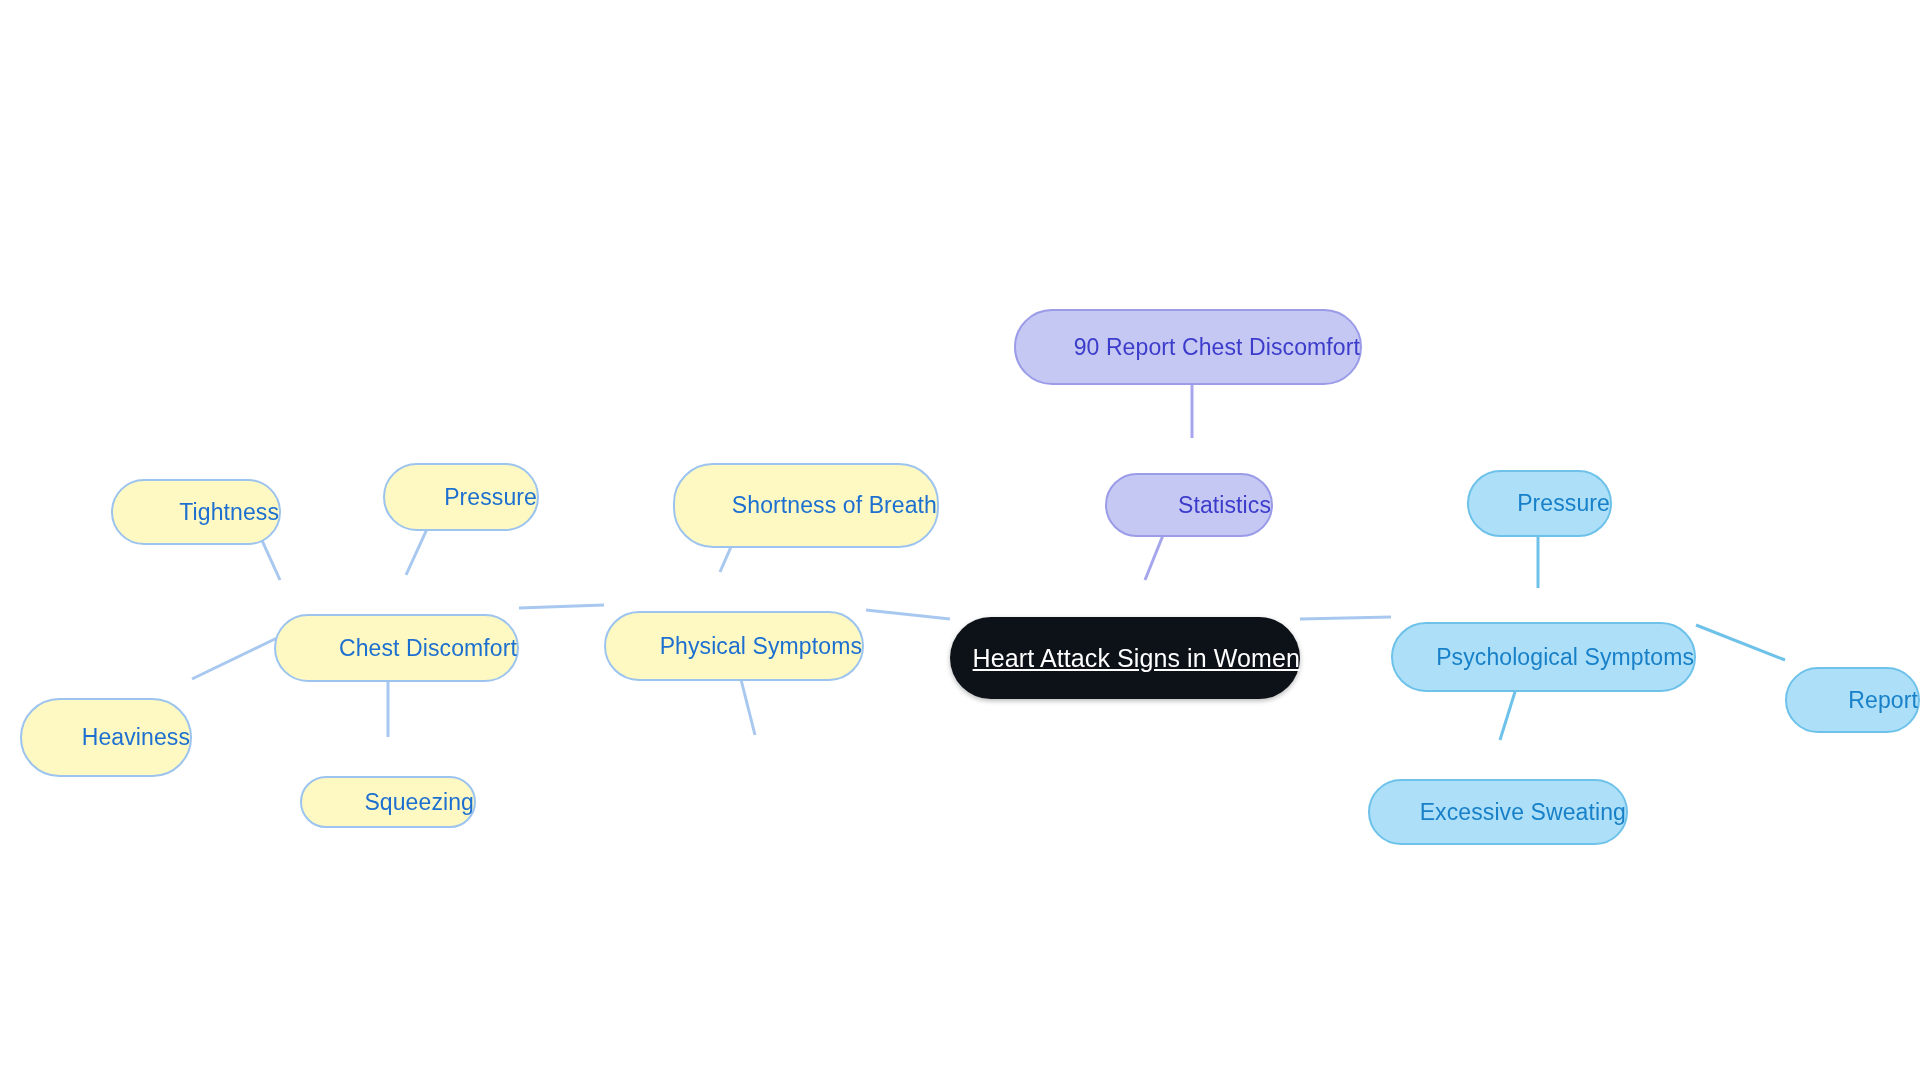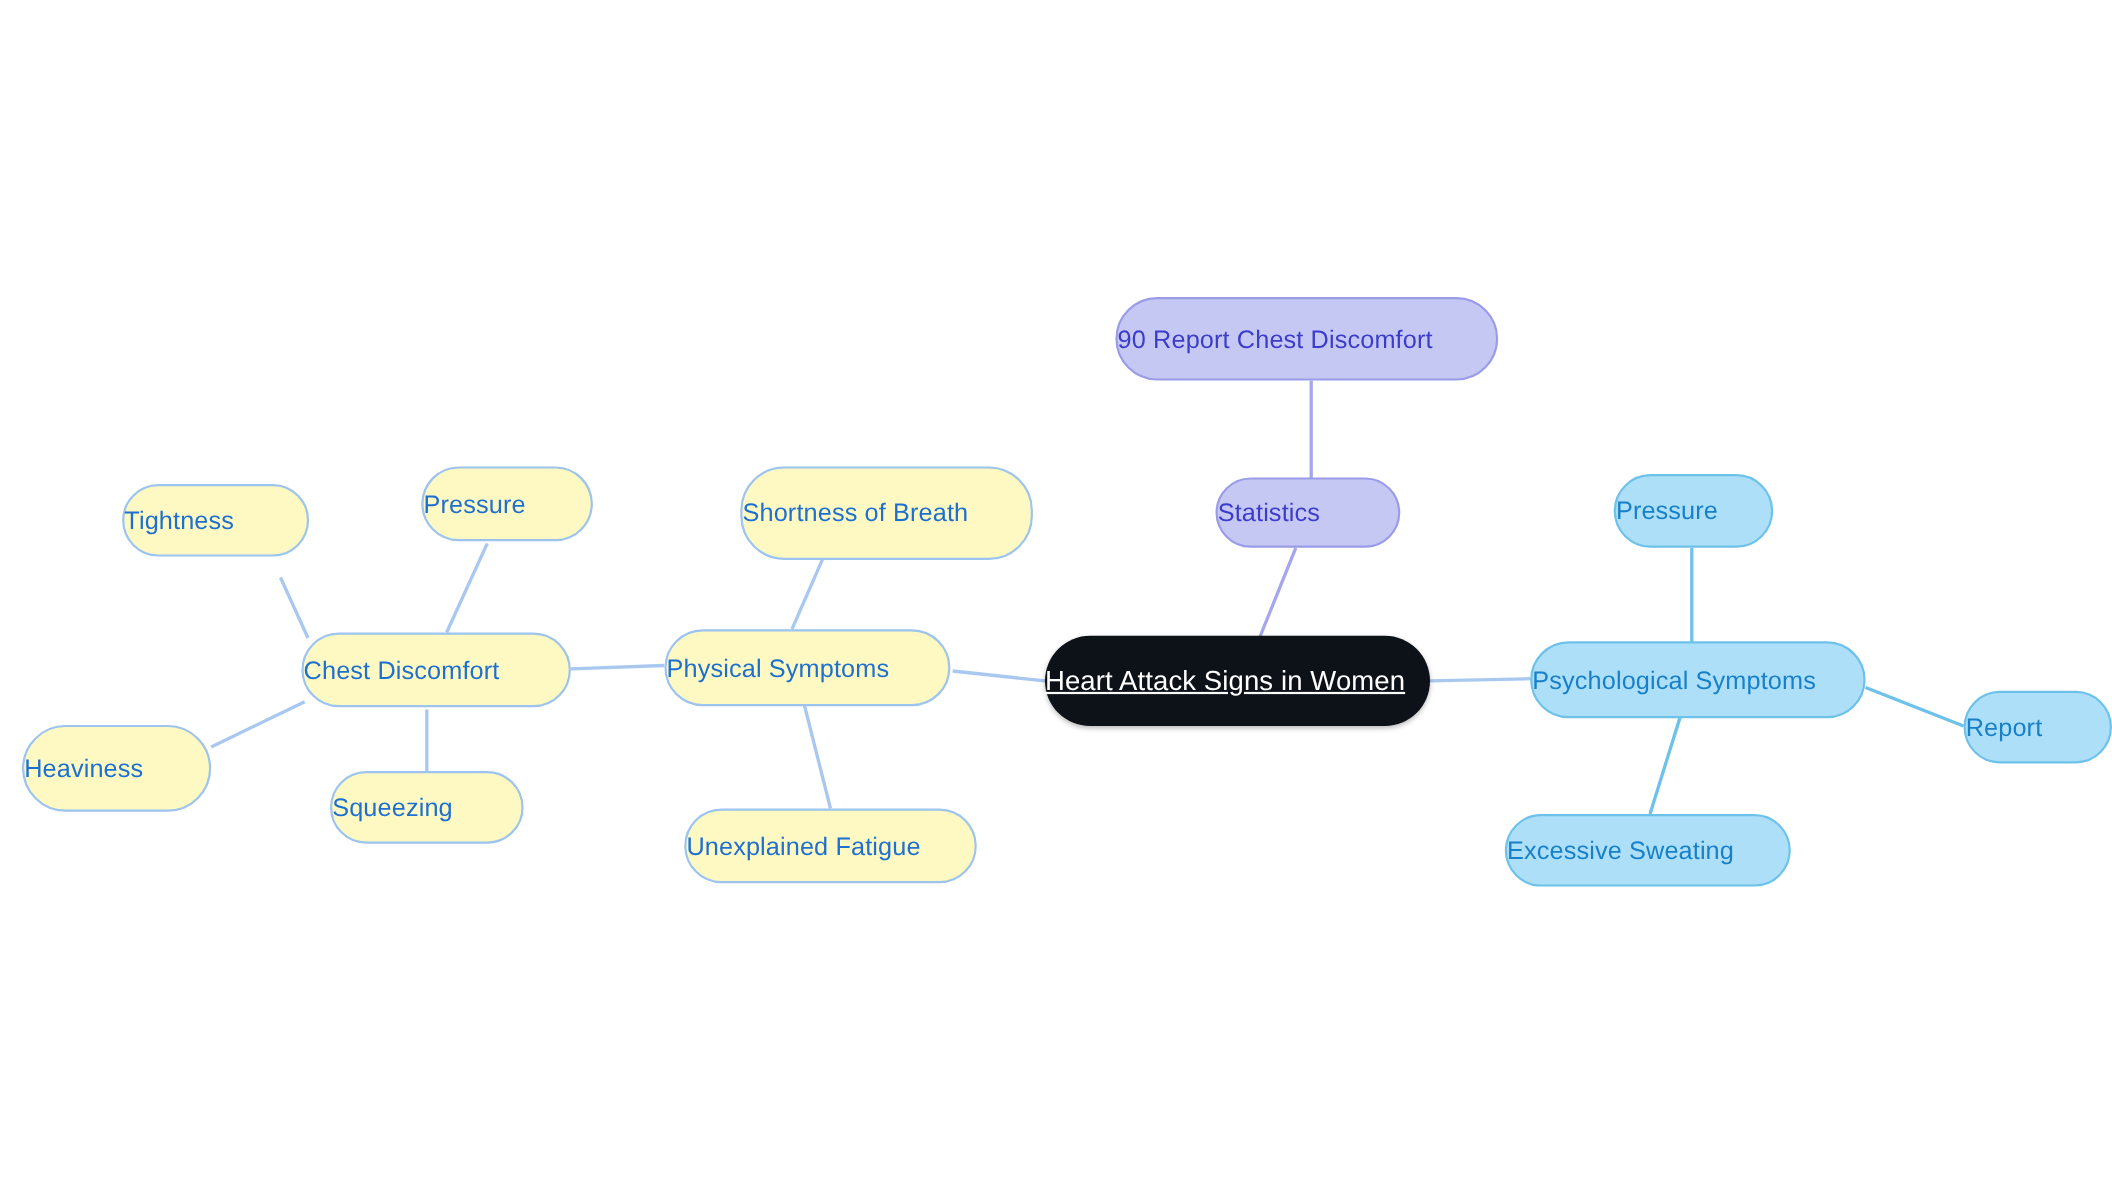--- a/index.html
+++ b/index.html
@@ -23,24 +23,25 @@
     position: absolute;
     left: 0;
     top: 0;
     width: 1920px;
     height: 1083px;
   }
   .node {
     position: absolute;
     display: flex;
     align-items: center;
-    justify-content: flex-start;
+    justify-content: flex-end;
     box-sizing: border-box;
     white-space: nowrap;
     letter-spacing: 0.1px;
+    margin-top: 39px;
   }
   .node-label {
     display: block;
     line-height: 1;
   }
   
   .node-root {
     background: #0d1219;
     color: #ffffff;
     border-radius: 44px;
@@ -118,31 +119,28 @@
   </div>
 
   <div class="node node-blue" style="left:383px; top:424px; width:156px; height:68px;">
     <span class="node-label">Pressure</span>
   </div>
 
   <div class="node node-blue" style="left:20px; top:659px; width:172px; height:79px;">
     <span class="node-label">Heaviness</span>
   </div>
 
-  <div class="node node-blue" style="left:300px; top:701px; width:176px; height:66px;">
+  <div class="node node-blue" style="left:300px; top:737px; width:176px; height:52px;">
     <span class="node-label">Squeezing</span>
   </div>
 
   <div class="node node-blue" style="left:673px; top:424px; width:266px; height:85px;">
     <span class="node-label">Shortness of Breath</span>
   </div>
 
-  <div class="node node-blue" style="left:622px; top:735px; width:266px; height:68px;">
-    <span class="node-label">Unexplained Fatigue</span>
-  </div>
 
   <div class="node node-lavender" style="left:1105px; top:434px; width:168px; height:64px;">
     <span class="node-label">Statistics</span>
   </div>
 
   <div class="node node-lavender" style="left:1014px; top:270px; width:348px; height:76px;">
     <span class="node-label">90 Report Chest Discomfort</span>
   </div>
 
   <div class="node node-sky" style="left:1391px; top:583px; width:305px; height:70px;">

